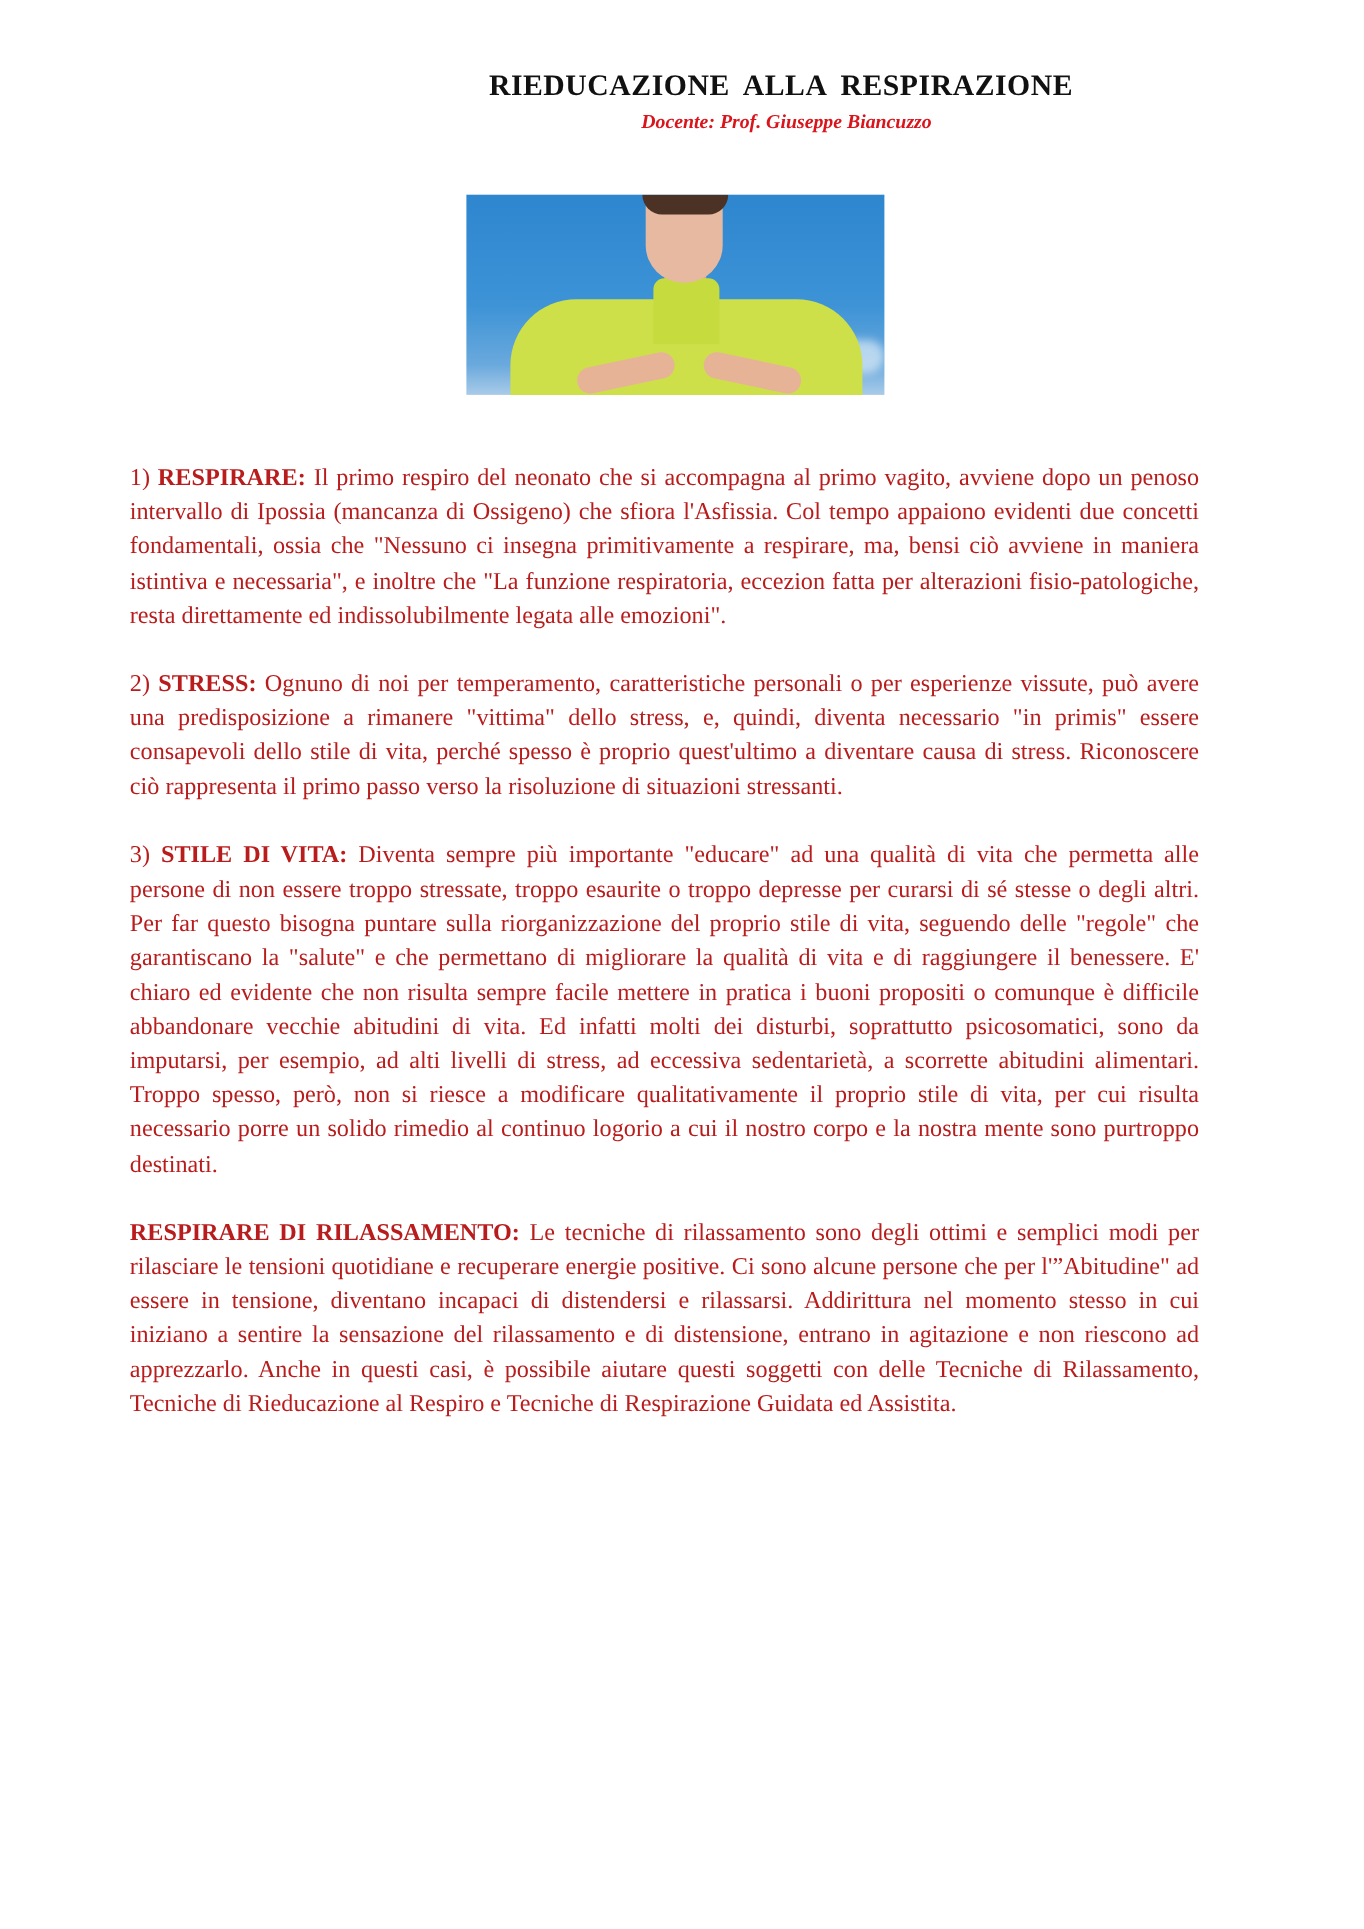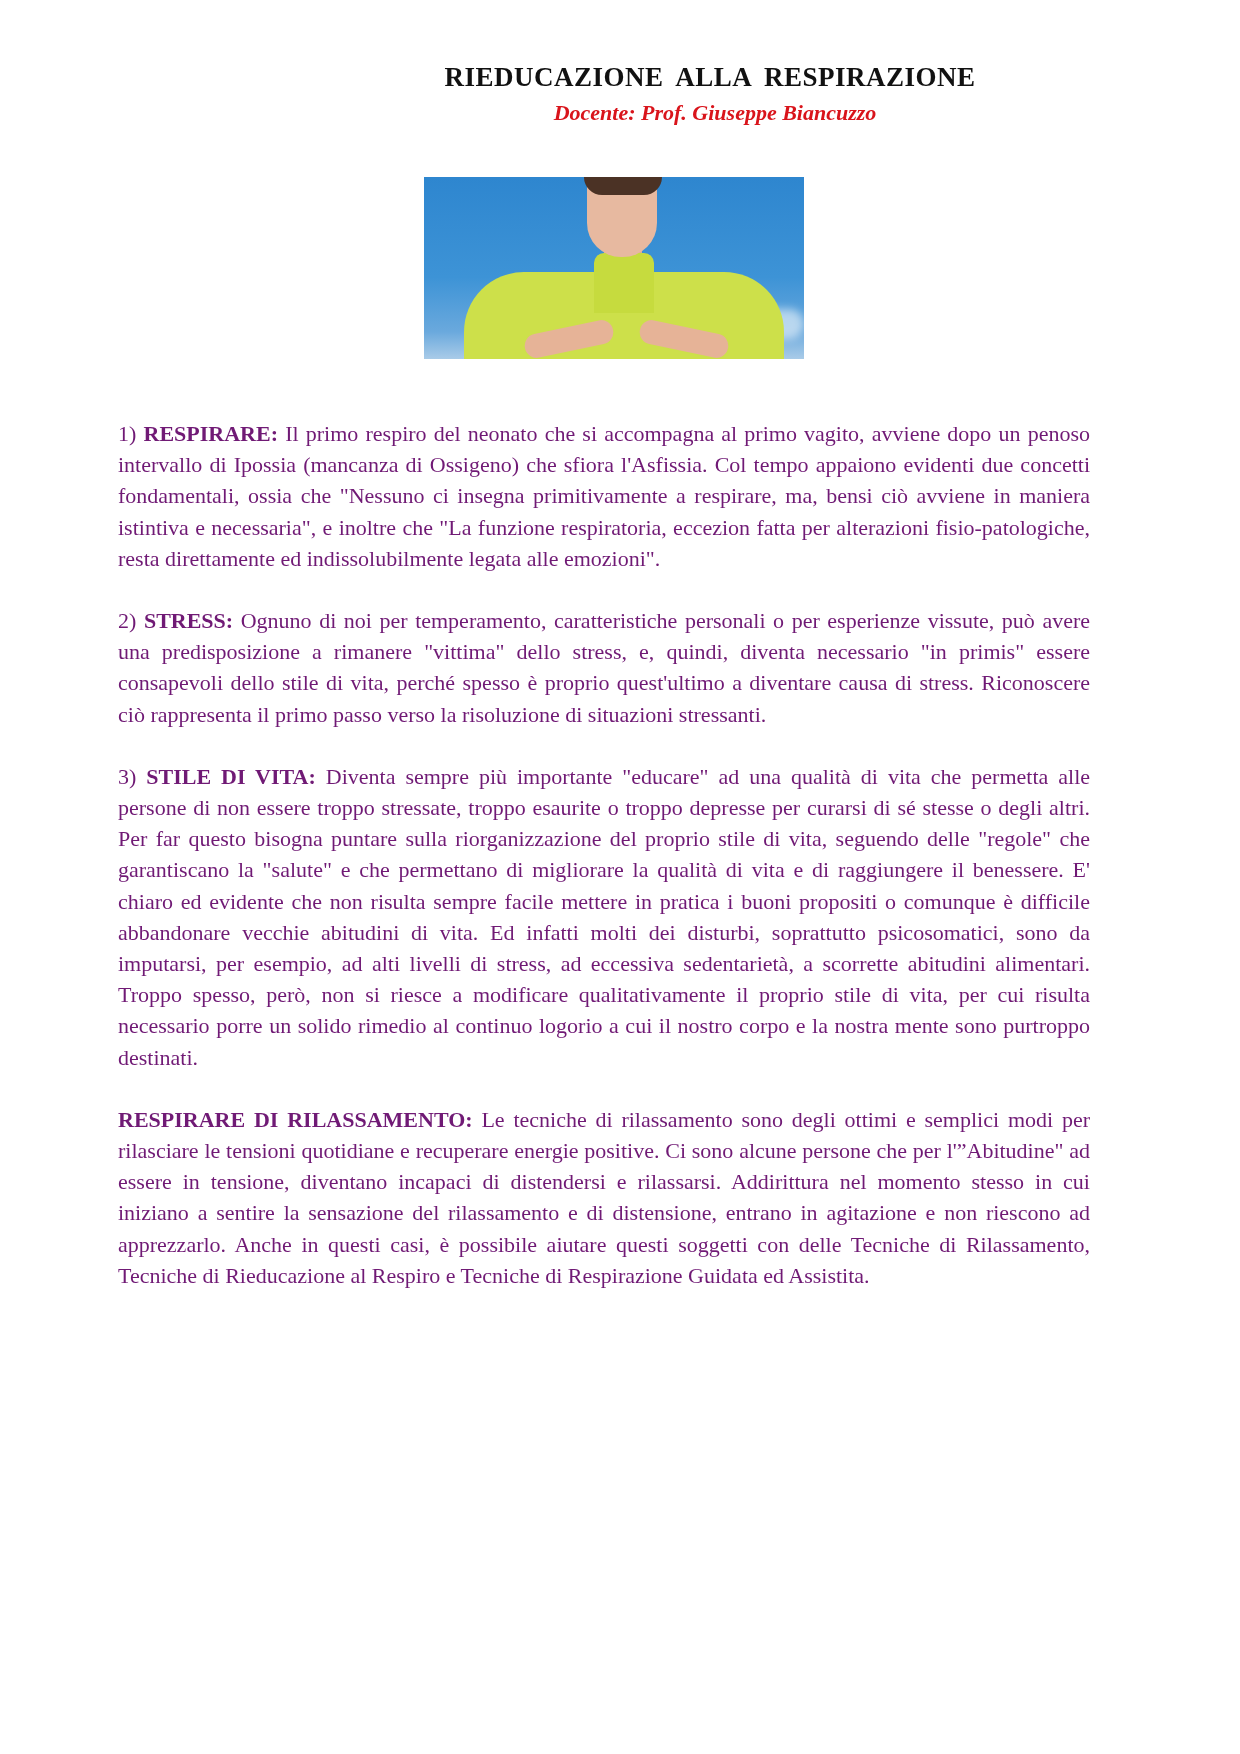--- a/index.html
+++ b/index.html
@@ -1,29 +1,29 @@
 <!DOCTYPE html>
 <html><head>
 <meta charset="utf-8">
 <style>
   html, body { margin:0; padding:0; background:#ffffff; }
   body { width:1240px; height:1754px; position:relative; font-family:"Liberation Serif","DejaVu Serif",serif; color:#1a1a1a; }
   .title { position:absolute; left:0; width:1240px; top:62px; text-align:center; padding-left:180px; box-sizing:border-box; font-weight:bold; font-size:27px; letter-spacing:0.5px; word-spacing:6px; color:#111; }
-  .subtitle { position:absolute; left:0; width:1240px; top:100px; text-align:center; padding-left:190px; box-sizing:border-box; font-style:italic; font-weight:bold; font-size:22px; color:#d9141b; }
+  .subtitle { position:absolute; left:0; width:1240px; top:100px; text-align:center; padding-left:190px; box-sizing:border-box; font-style:italic; font-weight:bold; font-size:18px; color:#d9141b; }
   .photo { position:absolute; left:424px; top:177px; width:380px; height:182px; overflow:hidden;
     background: linear-gradient(180deg,#2e86cf 0%,#3d93d6 55%,#6aa9dd 85%,#a9cbe8 100%); }
   .photo .cloud { position:absolute; right:0; bottom:20px; width:80px; height:30px; background:rgba(255,255,255,0.55); border-radius:20px; filter:blur(4px); }
   .photo .face { position:absolute; left:163px; top:0; width:70px; height:80px; background:#e7b9a0; border-radius:0 0 34px 34px; }
   .photo .hair { position:absolute; left:160px; top:0; width:78px; height:18px; background:#4b3225; border-radius:0 0 20px 20px; }
   .photo .neck { position:absolute; left:180px; top:70px; width:38px; height:30px; background:#deab92; }
   .photo .jacket { position:absolute; left:40px; top:95px; width:320px; height:110px; background:#cde04a; border-radius:60px 60px 0 0; }
   .photo .collar { position:absolute; left:170px; top:76px; width:60px; height:60px; background:#c6db3e; border-radius:10px 10px 0 0; }
   .photo .hand-l { position:absolute; left:100px; top:150px; width:90px; height:24px; background:#e6b397; border-radius:12px; transform:rotate(-12deg); }
   .photo .hand-r { position:absolute; left:215px; top:150px; width:90px; height:24px; background:#e6b397; border-radius:12px; transform:rotate(12deg); }
-  .body { position:absolute; left:118px; top:418px; width:972px; font-size:22px; line-height:31.2px; text-align:justify; color:#701a75; }
+  .body { position:absolute; left:118px; top:418px; width:972px; font-size:22px; line-height:31.2px; text-align:justify; color:#b91c1c; }
   .body p { margin:0; }
   .gap { height:31px; }
   .body b { font-weight:bold; }
 </style>
 </head>
 <body>
 
 <div class="title">RIEDUCAZIONE ALLA RESPIRAZIONE</div>
 <div class="subtitle">Docente: Prof. Giuseppe Biancuzzo</div>
 

